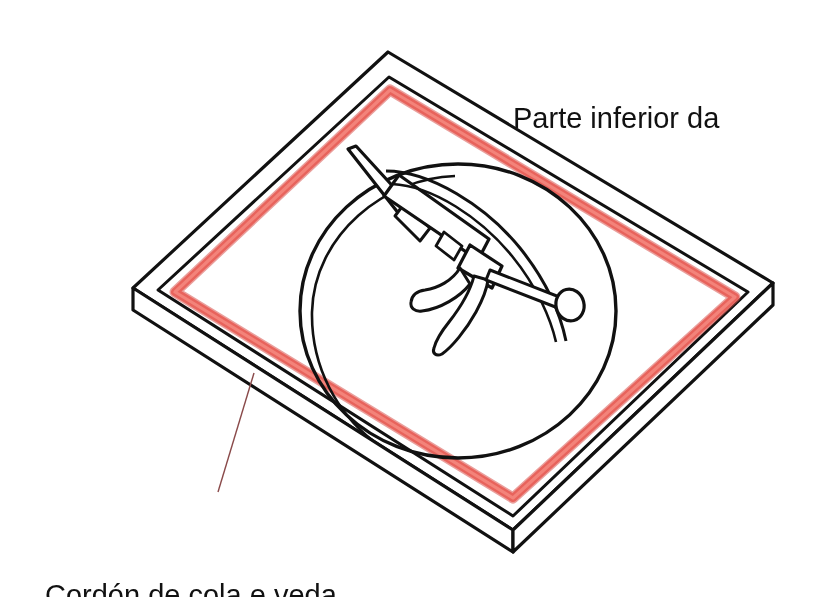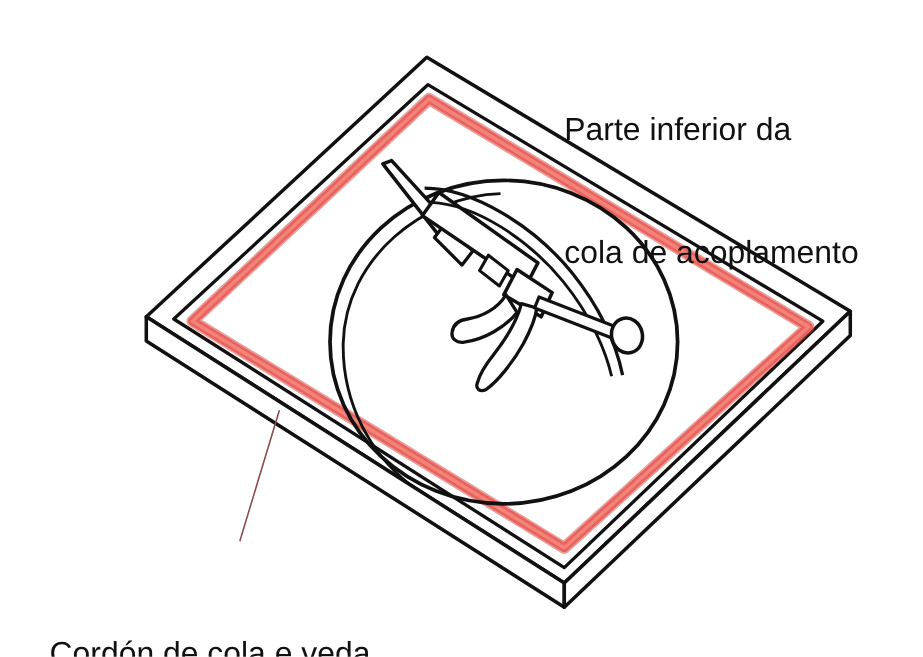--- a/index.html
+++ b/index.html
@@ -121,20 +121,19 @@
 
       <ellipse cx="570" cy="305" rx="14" ry="16" transform="rotate(-14 570 305)" fill="#ffffff" stroke="#111111" stroke-width="3.2"></ellipse>
     </g>
 
     <path d="M 254 373 L 218 492" fill="none" stroke="#8a4a4a" stroke-width="1.4"></path>
 
   </svg>
 
   <div class="label-text" id="label-top">
     <span class="label-line">Parte inferior da</span>
-    <span class="label-line">cola de acoplamento</span>
   </div>
 
   <div class="label-text" id="label-bottom">
     <span class="label-line">Cordón de cola e veda</span>
   </div>
 
 </div>
 
 </body></html>

